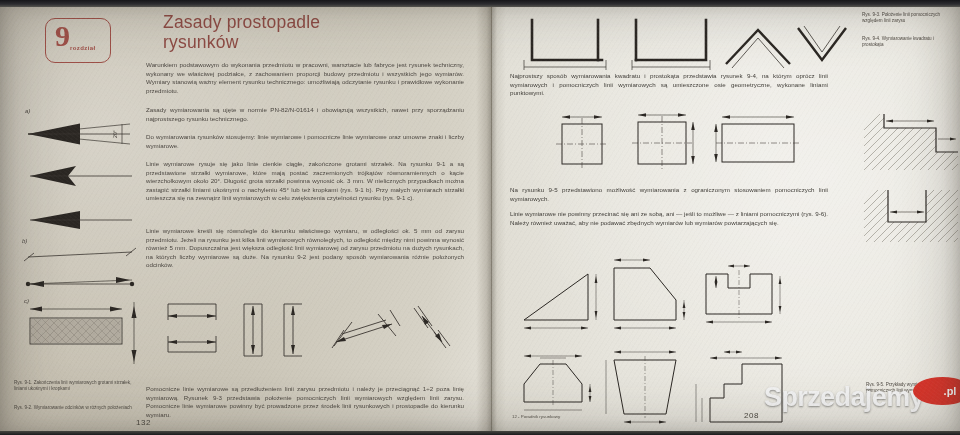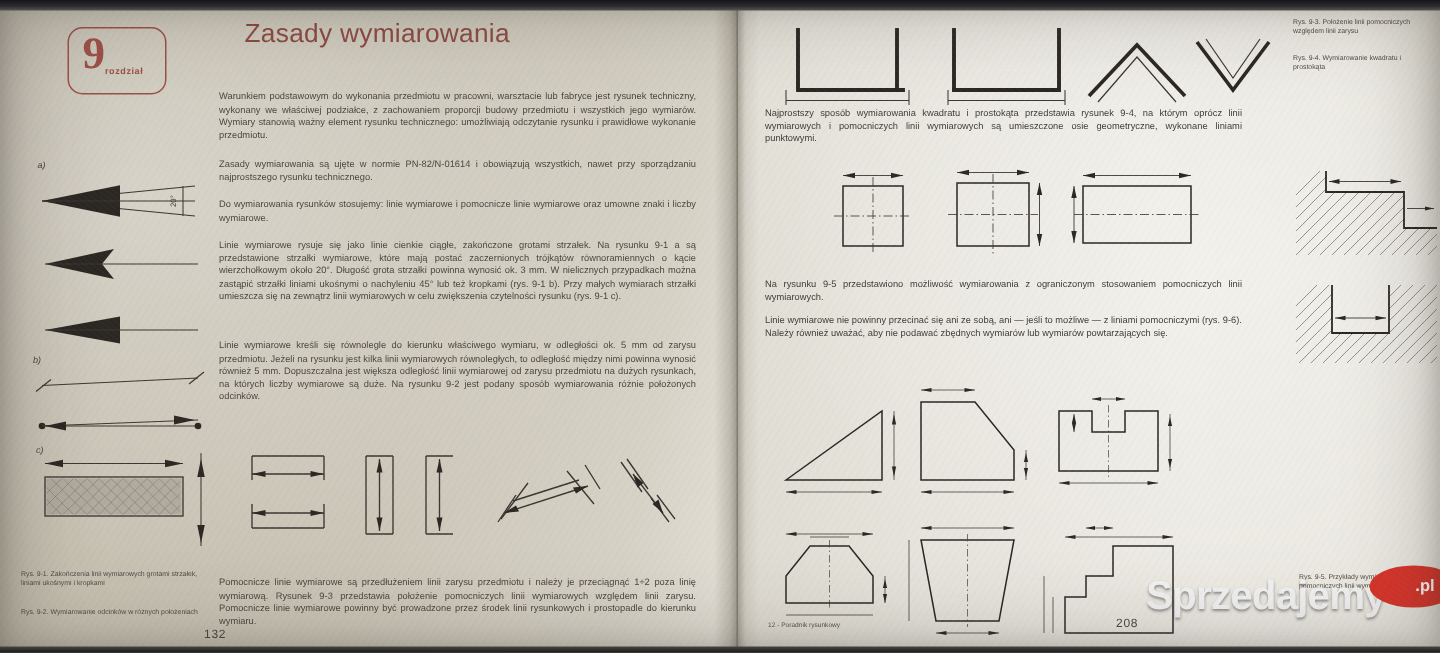--- a/index.html
+++ b/index.html
@@ -77,21 +77,22 @@
   <div class="page page-right"></div>
   <div class="gutter"></div>
   <div class="gutter-line"></div>
 
   <div class="chapmark">
     <span class="chapnum">9</span>
     <span class="chaplabel">rozdział</span>
   </div>
 
   <div class="title">
-    <div>Zasady wymiarowania</div>
+    <div>Zasady prostopadle</div>
+    <div>rysunków</div>
   </div>
 
   <div class="para" style="left:146px;top:61px;width:318px;">Warunkiem podstawowym do wykonania przedmiotu w pracowni, warsztacie lub fabryce jest rysunek techniczny, wykonany we właściwej podziałce, z zachowaniem proporcji budowy przedmiotu i wszystkich jego wymiarów. Wymiary stanowią ważny element rysunku technicznego: umożliwiają odczytanie rysunku i prawidłowe wykonanie przedmiotu.</div>
   <div class="para" style="left:146px;top:106px;width:318px;">Zasady wymiarowania są ujęte w normie PN-82/N-01614 i obowiązują wszystkich, nawet przy sporządzaniu najprostszego rysunku technicznego.</div>
   <div class="para" style="left:146px;top:133px;width:318px;">Do wymiarowania rysunków stosujemy: linie wymiarowe i pomocnicze linie wymiarowe oraz umowne znaki i liczby wymiarowe.</div>
   <div class="para" style="left:146px;top:160px;width:318px;">Linie wymiarowe rysuje się jako linie cienkie ciągłe, zakończone grotami strzałek. Na rysunku 9-1 a są przedstawione strzałki wymiarowe, które mają postać zaczernionych trójkątów równoramiennych o kącie wierzchołkowym około 20°. Długość grota strzałki powinna wynosić ok. 3 mm. W nielicznych przypadkach można zastąpić strzałki liniami ukośnymi o nachyleniu 45° lub też kropkami (rys. 9-1 b). Przy małych wymiarach strzałki umieszcza się na zewnątrz linii wymiarowych w celu zwiększenia czytelności rysunku (rys. 9-1 c).</div>
   <div class="para" style="left:146px;top:227px;width:318px;">Linie wymiarowe kreśli się równolegle do kierunku właściwego wymiaru, w odległości ok. 5 mm od zarysu przedmiotu. Jeżeli na rysunku jest kilka linii wymiarowych równoległych, to odległość między nimi powinna wynosić również 5 mm. Dopuszczalna jest większa odległość linii wymiarowej od zarysu przedmiotu na dużych rysunkach, na których liczby wymiarowe są duże. Na rysunku 9-2 jest podany sposób wymiarowania różnie położonych odcinków.</div>
   <div class="para" style="left:146px;top:385px;width:318px;">Pomocnicze linie wymiarowe są przedłużeniem linii zarysu przedmiotu i należy je przeciągnąć 1÷2 poza linię wymiarową. Rysunek 9-3 przedstawia położenie pomocniczych linii wymiarowych względem linii zarysu. Pomocnicze linie wymiarowe powinny być prowadzone przez środek linii rysunkowych i prostopadle do kierunku wymiaru.</div>
 
   <div class="figlabel" style="left:25px;top:108px;">a)</div>

